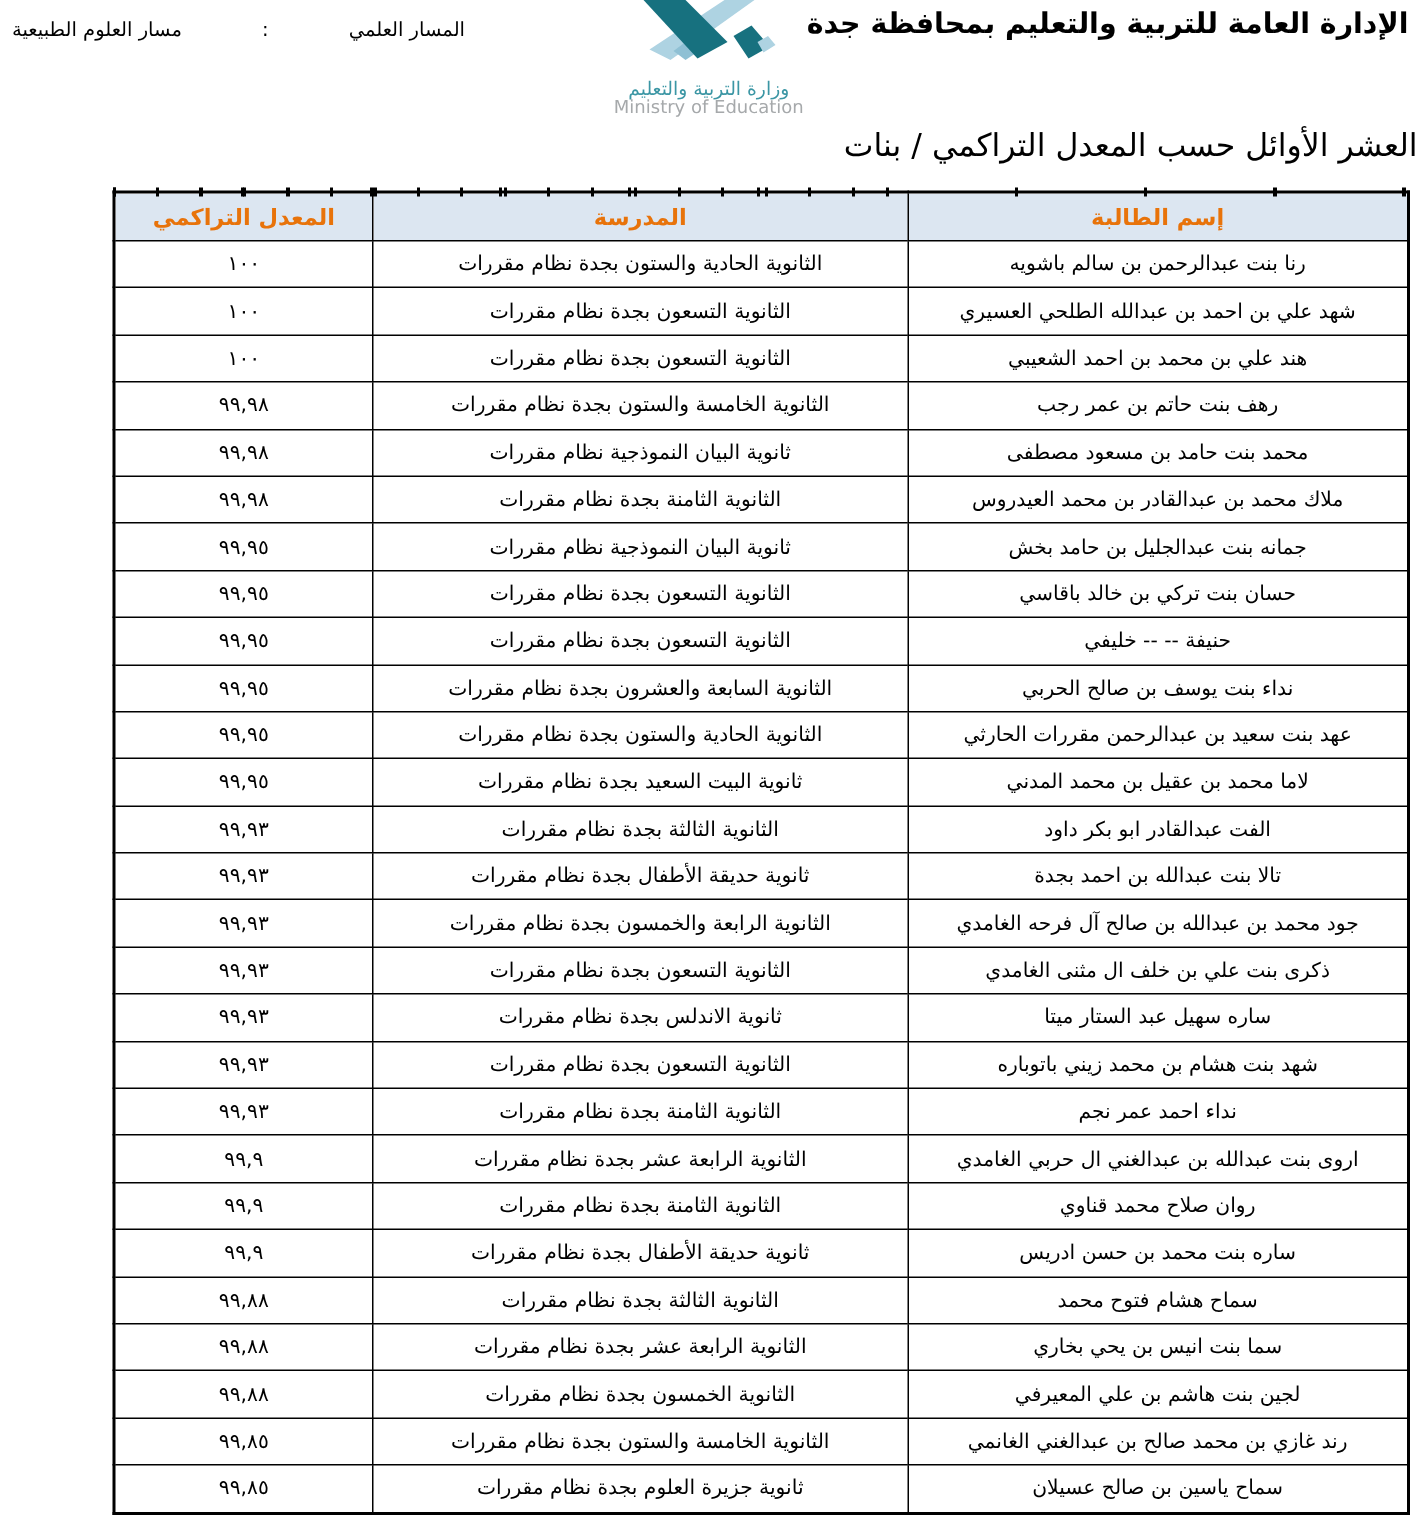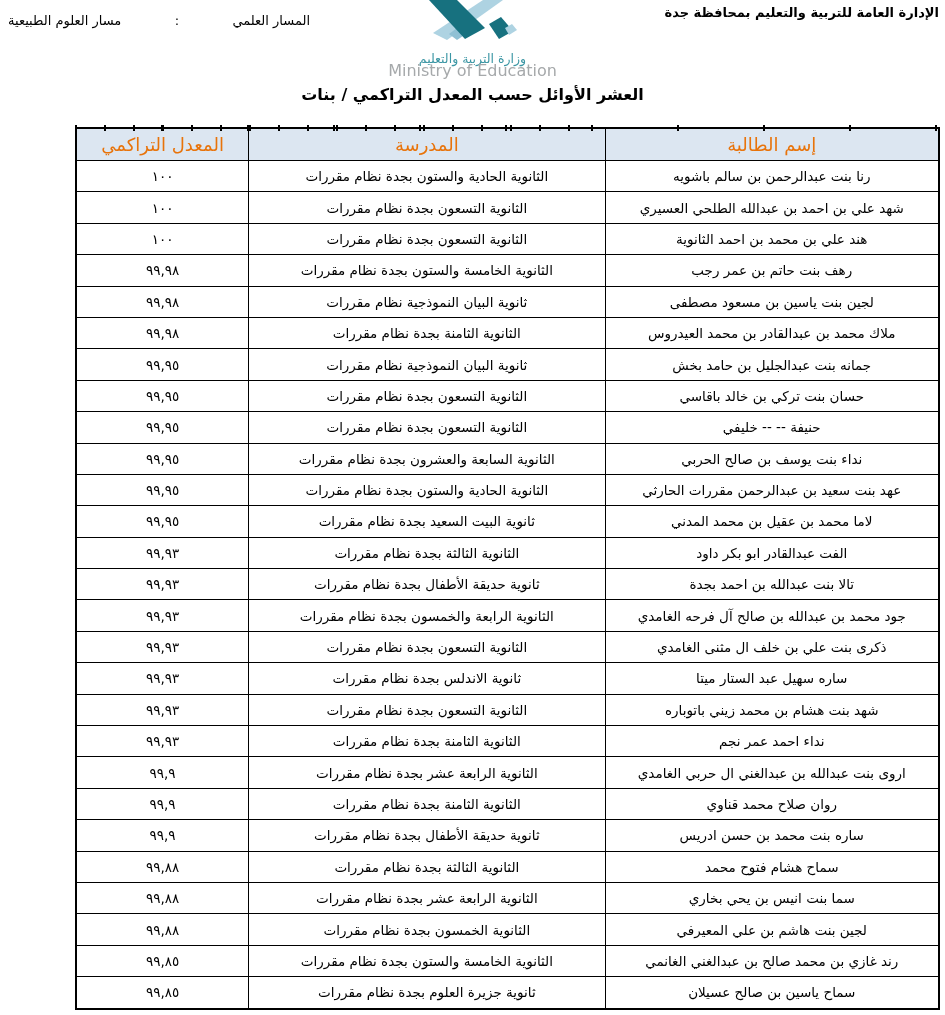--- a/index.html
+++ b/index.html
@@ -1,48 +1,48 @@
 <!DOCTYPE html>
 <html lang="ar" style="--header_bg: #dce6f1; --header_text: #e8730a; --border: #000000; --logo_teal: #17717f; --logo_light: #aed3e2; --logo_mid: #8fc0d4; --logo_text_teal: #3b96a4; --logo_text_gray: #a6a9ab;"><head>
 <meta charset="utf-8">
 <style>
   html,body{margin:0;padding:0;background:#fff;}
   body{width:945px;height:1015px;overflow:hidden;font-family:"DejaVu Sans",sans-serif;color:#000;}
   .page{position:relative;width:945px;height:1015px;background:#fff;}
 
   
-  .admin-title{position:absolute;top:5px;right:6px;font-size:13px;font-weight:bold;direction:rtl;}
+  .admin-title{position:absolute;top:5px;right:6px;font-size:19px;font-weight:bold;direction:rtl;}
   .track{position:absolute;top:13px;left:8px;width:302px;display:flex;direction:rtl;justify-content:space-between;align-items:flex-start;font-size:13px;}
   .track-label{font-weight:normal;}
   .track-colon{font-weight:normal;}
   .track-value{font-weight:normal;}
 
   .logo{position:absolute;top:0;left:0;right:0;margin:0 auto;width:190px;text-align:center;}
   .logo svg{display:block;margin:0 auto;}
   .logo-ar{color:var(--logo_text_teal);font-size:12.5px;line-height:13px;margin-top:12px;}
-  .logo-en{color:var(--logo_text_gray);font-size:16px;line-height:12px;}
+  .logo-en{color:var(--logo_text_gray);font-size:12px;line-height:12px;}
   .ribbon-dark{fill:var(--logo_teal);}
   .ribbon-light{fill:var(--logo_light);}
   .ribbon-mid{fill:var(--logo_mid);}
 
   
-  .doc-title{position:absolute;top:85px;left:0;right:0;text-align:center;font-size:16px;font-weight:bold;direction:rtl;}
+  .doc-title{position:absolute;top:85px;left:0;right:0;text-align:right;font-size:21px;font-weight:normal;direction:rtl;}
 
   
   .table-wrap{position:absolute;top:127px;left:75px;width:865px;}
   .tick-strip{position:absolute;top:-2px;left:0;right:0;height:6px;z-index:3;pointer-events:none;
      background-image:
        repeating-linear-gradient(90deg,var(--border) 0 2px,transparent 2px 29px),
        repeating-linear-gradient(90deg,var(--border) 0 2px,transparent 2px 86px);
      background-size:58% 100м,100% 100%;
      background-size:58% 100%,100% 100%;
      background-repeat:no-repeat;}
   table.results{width:100%;border-collapse:collapse;direction:rtl;border:2px solid var(--border);table-layout:fixed;}
   table.results th,table.results td{border:1px solid var(--border);text-align:center;vertical-align:middle;padding:0 6px;overflow:hidden;white-space:nowrap;}
-  table.results th{height:31px;background:var(--header_bg);color:var(--header_text);font-weight:normal;font-size:18px;}
+  table.results th{height:31px;background:var(--header_bg);color:var(--header_text);font-weight:bold;font-size:15px;}
   table.results td{height:30.4px;font-size:13.5px;}
   td.c-gpa{font-size:13px;}
 </style>
 </head>
 <body>
 
 <div class="page">
 
   <div class="admin-title">الإدارة العامة للتربية والتعليم بمحافظة جدة</div>
 
@@ -88,33 +88,33 @@
     <td class="c-gpa">١٠٠</td>
   </tr>
 
   <tr>
     <td class="c-name">شهد علي بن احمد بن عبدالله الطلحي العسيري</td>
     <td class="c-school">الثانوية التسعون بجدة نظام مقررات</td>
     <td class="c-gpa">١٠٠</td>
   </tr>
 
   <tr>
-    <td class="c-name">هند علي بن محمد بن احمد الثانوية</td>
+    <td class="c-name">هند علي بن محمد بن احمد الشعيبي</td>
     <td class="c-school">الثانوية التسعون بجدة نظام مقررات</td>
     <td class="c-gpa">١٠٠</td>
   </tr>
 
   <tr>
     <td class="c-name">رهف بنت حاتم بن عمر  رجب</td>
     <td class="c-school">الثانوية الخامسة والستون بجدة نظام مقررات</td>
     <td class="c-gpa">٩٩,٩٨</td>
   </tr>
 
   <tr>
-    <td class="c-name">لجين بنت ياسين بن مسعود مصطفى</td>
+    <td class="c-name">محمد بنت حامد بن مسعود مصطفى</td>
     <td class="c-school">ثانوية البيان النموذجية نظام مقررات</td>
     <td class="c-gpa">٩٩,٩٨</td>
   </tr>
 
   <tr>
     <td class="c-name">ملاك محمد بن عبدالقادر بن محمد العيدروس</td>
     <td class="c-school">الثانوية الثامنة بجدة نظام مقررات</td>
     <td class="c-gpa">٩٩,٩٨</td>
   </tr>
 

